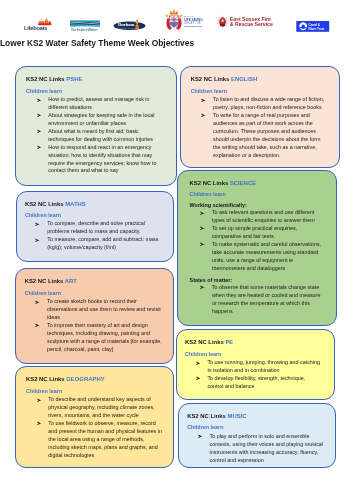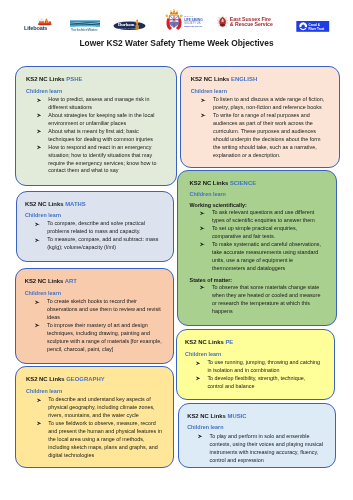--- a/index.html
+++ b/index.html
@@ -3,21 +3,21 @@
 <meta charset="utf-8">
 <style>
   html,body{margin:0;padding:0;background:#fff;}
   body{width:353px;height:500px;font-family:"Liberation Sans",sans-serif;}
   .page{position:relative;width:353px;height:500px;overflow:hidden;background:#fff;}
 
   
   .logos{position:absolute;left:0;top:0;width:353px;height:34px;}
   .logo{position:absolute;}
 
-  .title{position:absolute;left:0;top:38px;width:353px;text-align:center;
+  .title{position:absolute;left:0;top:38px;width:353px;text-align:left;
          font-weight:bold;font-size:8.4px;color:#1a1a1a;letter-spacing:0px;}
 
   
   .box{position:absolute;border:1.5px solid #3a62c0;border-radius:11px;box-sizing:border-box;
        padding:9px 11.7px 4px 10.5px;overflow:hidden;}
   .bhead{font-size:5.9px;font-weight:bold;color:#161616;margin:0 0 5px 0;line-height:1.1;}
   .bhead .subj{color:#4472c4;font-weight:bold;}
   .clearn{font-size:5.4px;font-weight:bold;color:#4472c4;line-height:1.2;margin:1px 0 2px 0;}
   .glabel{font-size:5.4px;font-weight:bold;color:#161616;line-height:1.2;margin:4px 0 1px 0;}
   .glabel:first-of-type{margin-top:0;}

